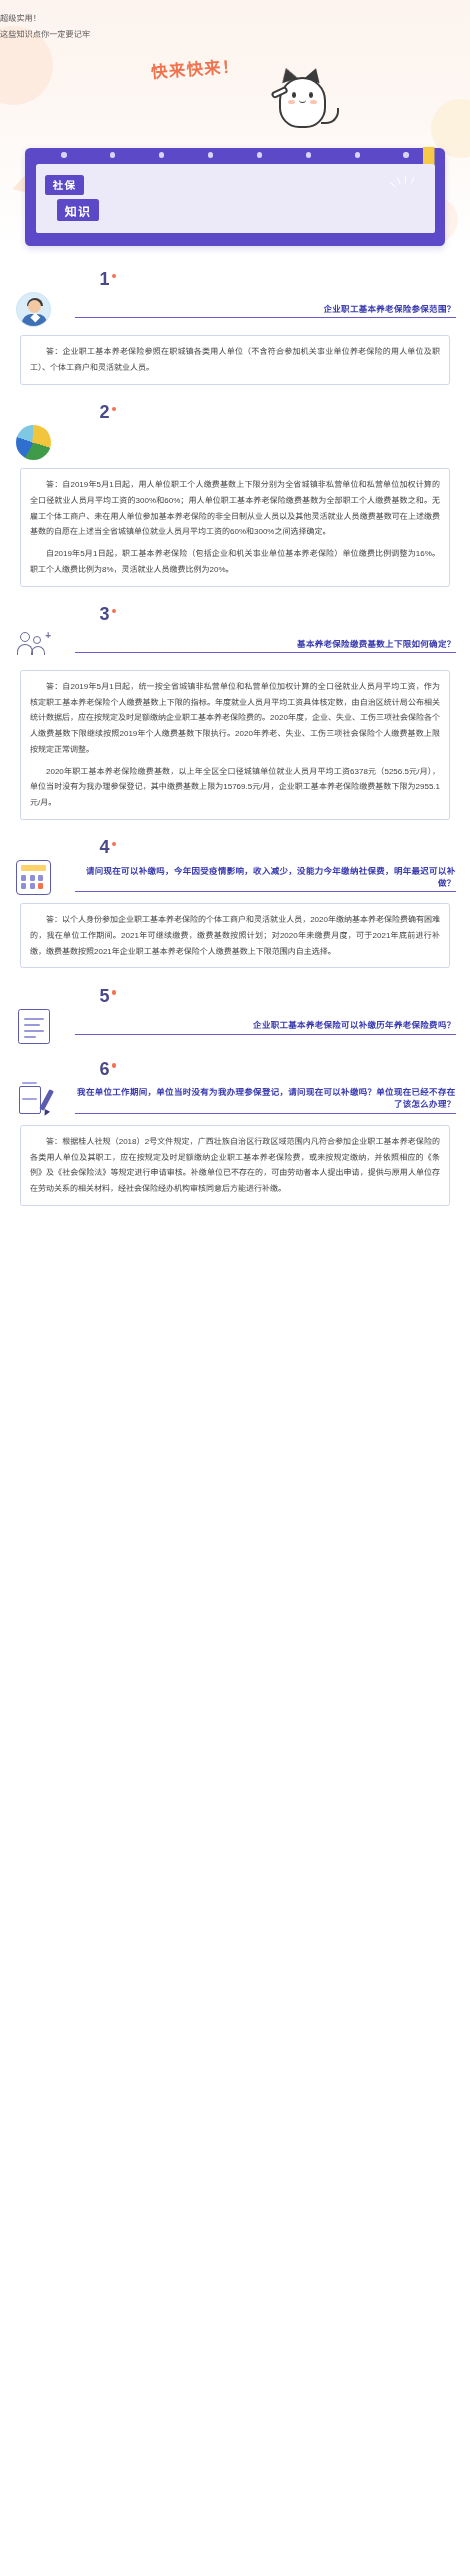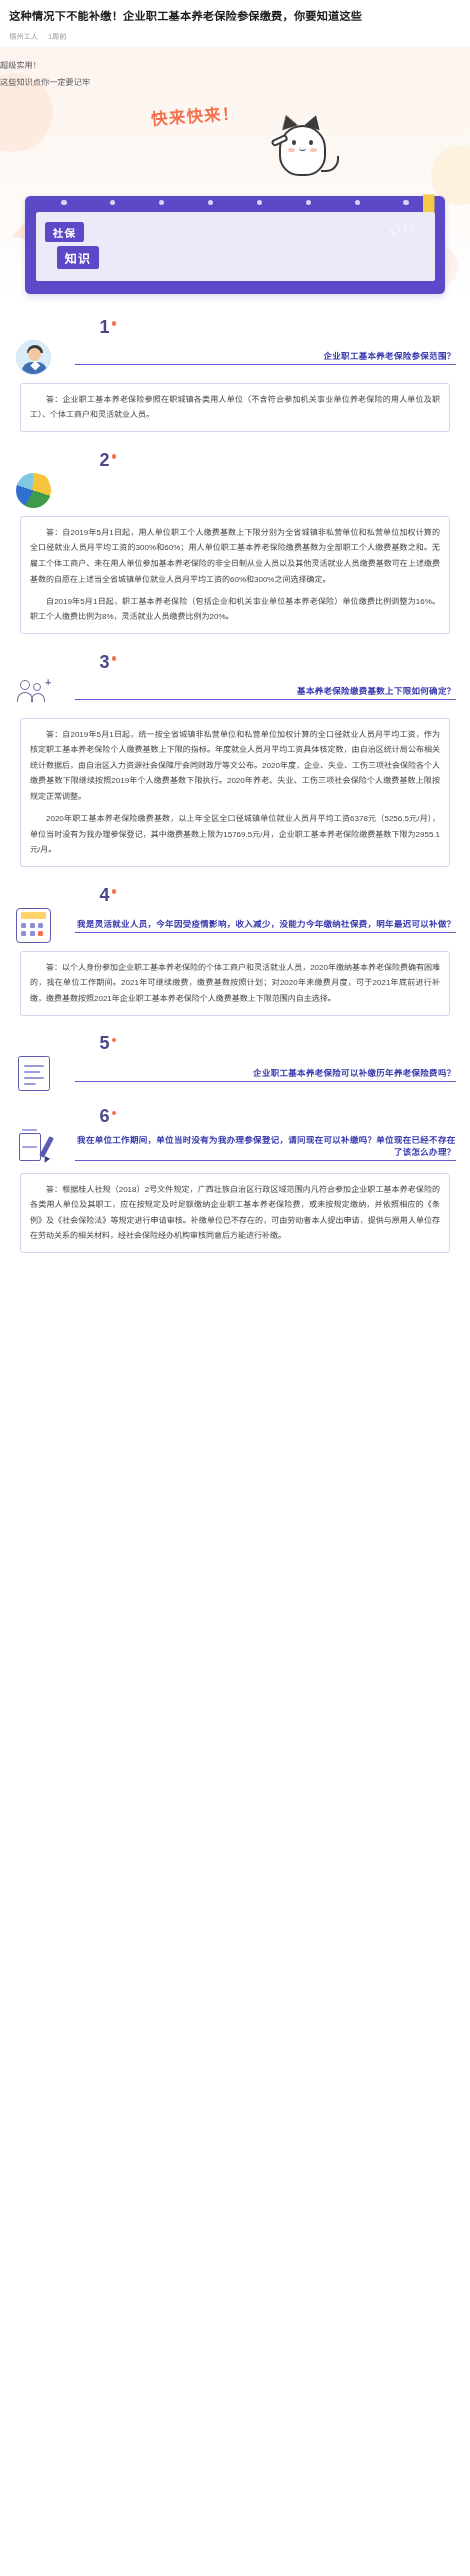--- a/index.html
+++ b/index.html
@@ -312,27 +312,20 @@
   .pen-ico .nib{position:absolute;right:2px;top:28px;width:0;height:0;border-left:3.3px solid transparent;border-right:3.3px solid transparent;border-top:6px solid #3a3a7a;transform:rotate(28deg);}
 
   
   .tail-space { height: 17px; }
 </style>
 </head>
 <body>
 
 <div class="page">
 
-  <div class="header">
-    <div class="header-title">这种情况下不能补缴！企业职工基本养老保险参保缴费，你要知道这些</div>
-    <div class="header-meta">
-      <span>梧州工人</span>
-      <span>1周前</span>
-    </div>
-  </div>
 
   <div class="content">
 
     <div class="deco c1"></div>
     <div class="deco c2"></div>
     <div class="deco tri"></div>
     <div class="deco tri2"></div>
     <div class="deco c3"></div>
 
     <div class="intro">
@@ -424,40 +417,40 @@
               <div class="h1"></div>
               <div class="b1"></div>
               <div class="h2"></div>
               <div class="b2"></div>
               <div class="plus">+</div>
             </div>
         </div>
         <div class="qtitle">基本养老保险缴费基数上下限如何确定？</div>
       </div>
       <div class="answer">
-        <p>答：自2019年5月1日起，统一按全省城镇非私营单位和私营单位加权计算的全口径就业人员月平均工资，作为核定职工基本养老保险个人缴费基数上下限的指标。年度就业人员月平均工资具体核定数，由自治区统计局公布相关统计数据后，由自治区人力资源社会保障厅会同财政厅等文公布。2020年度，企业、失业、工伤三项社会保险各个人缴费基数下限继续按照2019年个人缴费基数下限执行。2020年养老、失业、工伤三项社会保险个人缴费基数上限按规定正常调整。</p>
+        <p>答：自2019年5月1日起，统一按全省城镇非私营单位和私营单位加权计算的全口径就业人员月平均工资，作为核定职工基本养老保险个人缴费基数上下限的指标。年度就业人员月平均工资具体核定数，由自治区统计局公布相关统计数据后，应在按规定及时足额缴纳企业职工基本养老保险费的。2020年度，企业、失业、工伤三项社会保险各个人缴费基数下限继续按照2019年个人缴费基数下限执行。2020年养老、失业、工伤三项社会保险个人缴费基数上限按规定正常调整。</p>
         <p>2020年职工基本养老保险缴费基数，以上年全区全口径城镇单位就业人员月平均工资6378元（5256.5元/月），单位当时没有为我办理参保登记，其中缴费基数上限为15769.5元/月，企业职工基本养老保险缴费基数下限为2955.1元/月。</p>
       </div>
     </div>
 
     <div class="qblock">
       <div class="qnum"><span>4</span><span class="dot"></span></div>
       <div class="qrow">
         <div class="qicon">
           <div class="calc-ico">
               <div class="scr"></div>
               <div class="k k1"></div>
               <div class="k k2"></div>
               <div class="k k3"></div>
               <div class="k k4"></div>
               <div class="k k5"></div>
               <div class="k k6"></div>
             </div>
         </div>
-        <div class="qtitle">我是灵活就业人员，今年因受疫情影响，收入减少，没能力今年缴纳社保费，明年最迟可以补做？</div>
+        <div class="qtitle">请问现在可以补缴吗，今年因受疫情影响，收入减少，没能力今年缴纳社保费，明年最迟可以补做？</div>
       </div>
       <div class="answer">
         <p>答：以个人身份参加企业职工基本养老保险的个体工商户和灵活就业人员，2020年缴纳基本养老保险费确有困难的，我在单位工作期间。2021年可继续缴费，缴费基数按照计划；对2020年未缴费月度，可于2021年底前进行补缴，缴费基数按照2021年企业职工基本养老保险个人缴费基数上下限范围内自主选择。</p>
       </div>
     </div>
 
     <div class="qblock">
       <div class="qnum"><span>5</span><span class="dot"></span></div>
       <div class="qrow">
         <div class="qicon">

